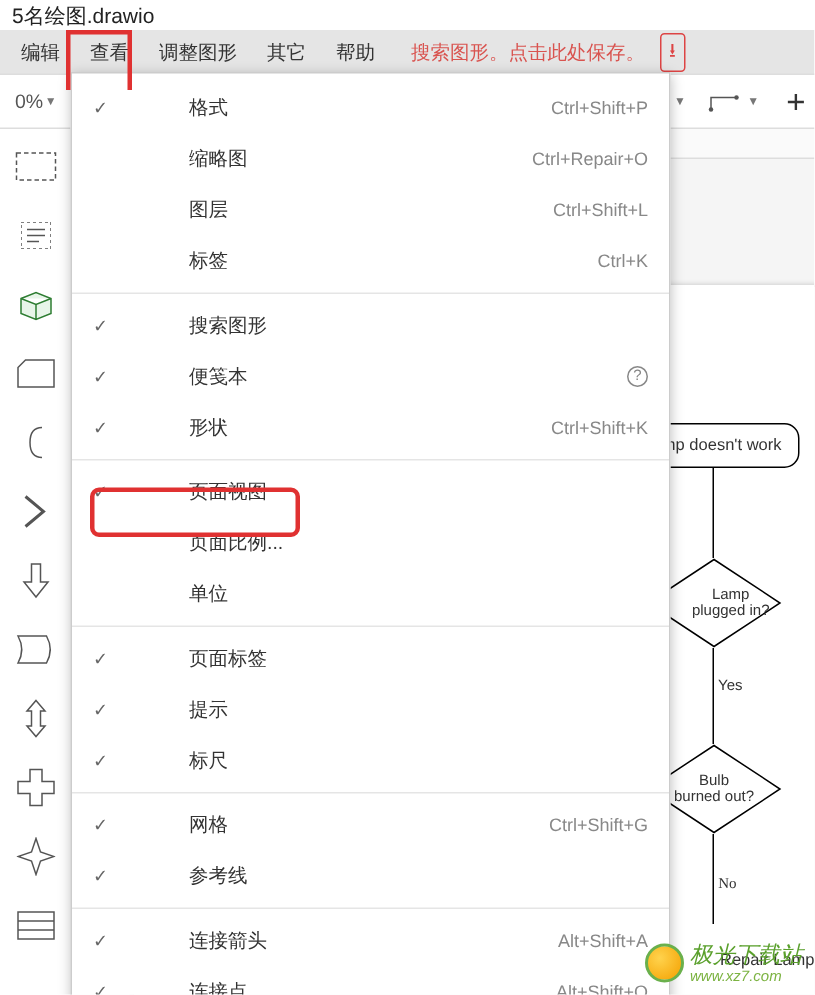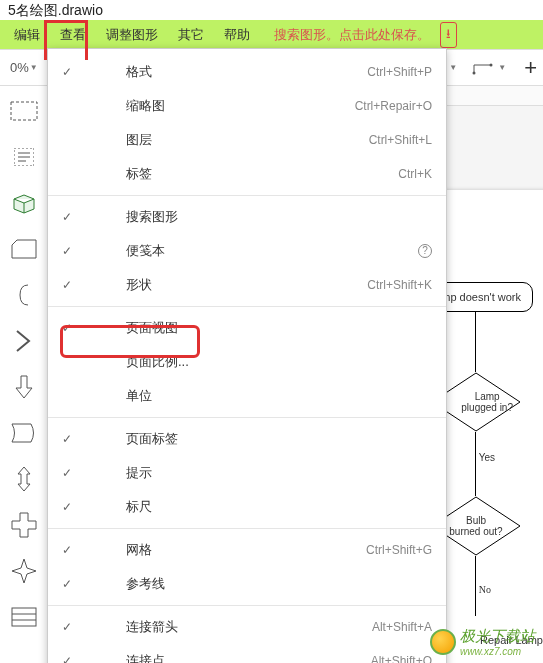--- a/index.html
+++ b/index.html
@@ -19,21 +19,21 @@
     color: #222;
     height: 20px;
   }
   .menubar {
     display: flex;
     align-items: center;
     height: 30px;
     padding: 0 4px;
     border-bottom: 1px solid #ddd;
     gap: 0;
-    background: #bef264;
+    background: #e5e5e5;
   }
   .menubar .menu-item {
     padding: 4px 10px;
     cursor: default;
     color: #333;
   }
   .menubar .save-warning {
     color: #d9534f;
     margin-left: 8px;
     padding: 2px 6px;

